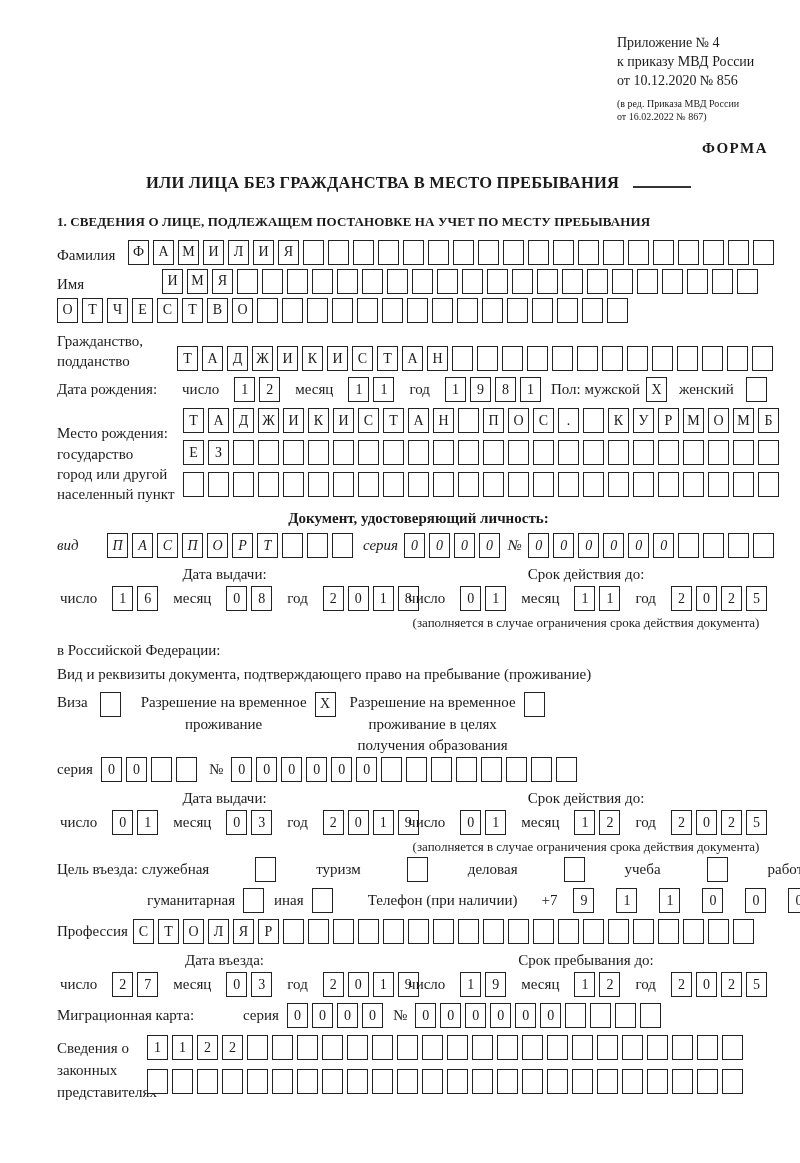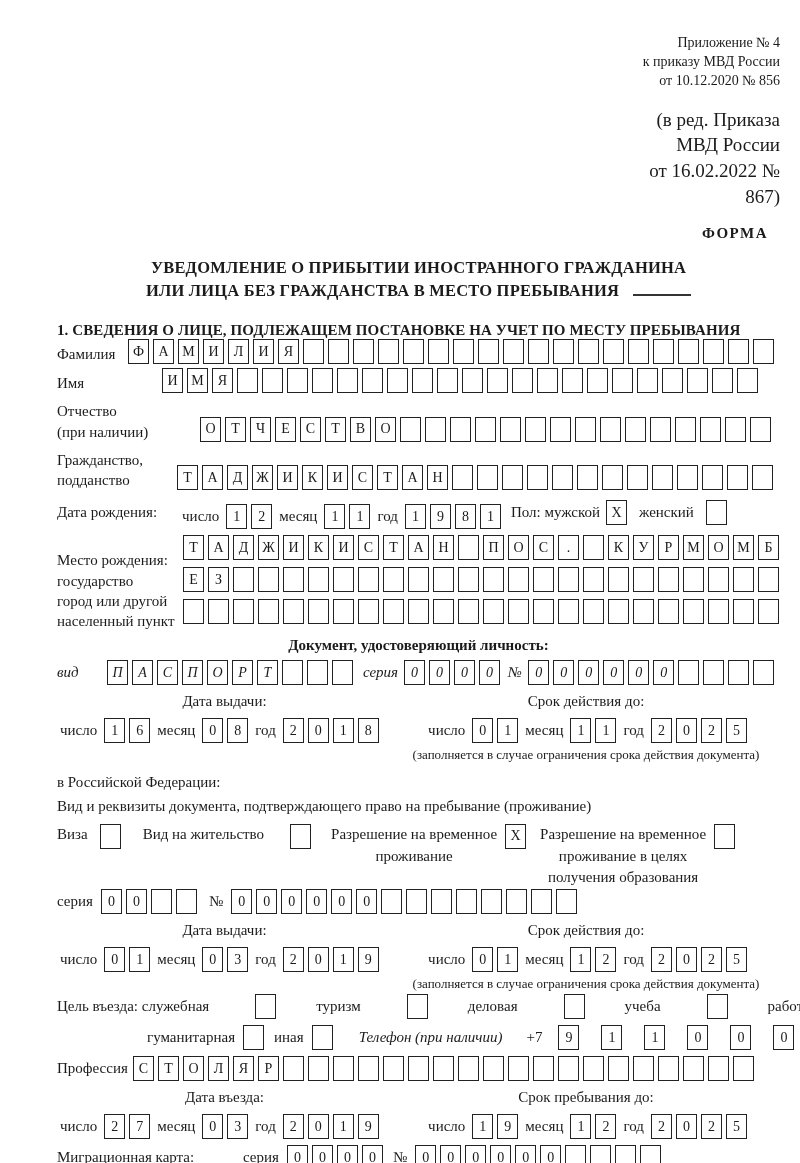--- a/index.html
+++ b/index.html
@@ -5,82 +5,81 @@
   html,body { margin:0; padding:0; background:#ffffff; }
   .page {
     width:800px; height:1163px; box-sizing:border-box;
     padding:34px 20px 8px 57px;
     font-family:"Liberation Serif","DejaVu Serif",serif;
     color:#1b1b1b; font-size:15px; position:relative; overflow:hidden;
     background:#ffffff;
   }
   .nw { white-space:nowrap; }
   
-  .hdr { margin-left:560px; line-height:1.35; font-size:14px;text-align:right; }
-  .hdr-rev { font-size:19px; margin-top:16px; line-height:1.35; }
+  .hdr { margin-left:560px; line-height:1.35; font-size:14px; }
+  .hdr-rev { font-size:10px; margin-top:6px; line-height:1.35; }
   .forma { text-align:right; padding-right:12px; font-weight:bold; font-size:15px; margin-top:16px; letter-spacing:1.5px; }
   
   .title { text-align:center; font-weight:bold; font-size:16.5px; margin-top:14px; line-height:1.4; letter-spacing:0.2px; }
   .u-line { display:inline-block; width:58px; border-bottom:2px solid #333; height:13px; margin-left:14px; }
-  .sec { font-weight:bold; font-size:15px; margin-top:20px; margin-bottom:0; letter-spacing:0.1px; }
+  .sec { font-weight:bold; font-size:13px; margin-top:20px; margin-bottom:10px; letter-spacing:0.1px; }
   
   .frow { display:flex; align-items:flex-end; margin-bottom:4px; flex-wrap:nowrap; }
   .lbl { flex:0 0 auto; padding-top:4px; line-height:1.35; }
   .sub { display:block; }
   .boxrow { display:flex; gap:4px; flex:0 0 auto; }
   .box {
     width:21px; height:25px; border:1.6px solid #222; box-sizing:border-box;
     display:inline-flex; align-items:center; justify-content:center;
     font-size:14px; background:#fff; flex:0 0 auto;
   }
   .w-surname{width:71px} .w-name{width:105px} .w-patro{width:143px}
   .w-cit{width:120px} .w-birthpl{width:126px} .w-kind{width:50px}
   .w-prof{width:76px} .w-migr{width:150px} .w-repr{width:90px}
   .rows-stack > .boxrow { margin-bottom:7px; }
   .dlbl { padding:4px 3px 0 3px; }
-  .dg { display:flex; align-items:center; gap:4px;margin-top:8px; }
+  .dg { display:flex; align-items:center; gap:12px; }
   .dg .dlbl { padding-top:0; }
   .datepair { display:flex; margin:8px 0 2px 0; }
   .dp-left { width:335px; }
   .dp-right { flex:1 1 auto; }
   .dp-head { text-align:center; margin-bottom:3px; }
   .dp-note { font-size:13px; text-align:center; margin-top:4px; }
   .doc-head { text-align:center; font-weight:bold; margin:6px 0 6px 0; }
   .intro { margin:8px 0 2px 0; line-height:1.55; }
   .optrow { display:flex; align-items:flex-start; margin-top:6px; }
   .opt { display:flex; align-items:flex-start; }
   .opt .box { margin-left:8px; }
   .opt-text { text-align:center; line-height:1.45; }
   .purprow { display:flex; align-items:center; margin-bottom:6px; flex-wrap:nowrap;gap:40px; }
   .purprow .box { margin:0 10px 0 6px; }
   .purprow .box:last-child { margin-right:0; }
   .opt2row { display:flex; align-items:center; margin-bottom:6px; padding-left:90px; flex-wrap:nowrap; }
   .opt2row .box { margin:0 10px 0 8px; }
-  .phone-lbl { margin-left:16px;font-style:italic; }
+  .phone-lbl { margin-left:25px; }
   .phone-pre { margin:0 8px 0 24px; }
   .mt6{margin-top:6px}
 </style>
 </head>
 <body>
 
 <div class="page">
 
   <div class="hdr">
     <div>Приложение № 4</div>
     <div>к приказу МВД России</div>
     <div>от 10.12.2020 № 856</div>
     <div class="hdr-rev">
       <div>(в ред. Приказа МВД России</div>
       <div>от 16.02.2022 № 867)</div>
     </div>
   </div>
   <div class="forma">ФОРМА</div>
 
   <div class="title">
-    <div>УВЕДОМЛЕНИЕ О ПРИБЫТИИ ИНОСТРАННОГО ГРАЖДАНИНА</div>
     <div><span>ИЛИ ЛИЦА БЕЗ ГРАЖДАНСТВА В МЕСТО ПРЕБЫВАНИЯ</span><span class="u-line"></span></div>
   </div>
 
   <div class="sec">1. СВЕДЕНИЯ О ЛИЦЕ, ПОДЛЕЖАЩЕМ ПОСТАНОВКЕ НА УЧЕТ ПО МЕСТУ ПРЕБЫВАНИЯ</div>
 
   <div class="frow">
     <span class="lbl w-surname">Фамилия</span>
     <span class="boxrow">
         <span class="box">Ф</span>
         <span class="box">А</span>
@@ -135,24 +134,20 @@
         <span class="box"></span>
         <span class="box"></span>
         <span class="box"></span>
         <span class="box"></span>
         <span class="box"></span>
         <span class="box"></span>
       </span>
   </div>
 
   <div class="frow">
-    <span class="lbl w-patro">
-      <span class="sub">Отчество</span>
-      <span class="sub">(при наличии)</span>
-    </span>
     <span class="boxrow">
         <span class="box">О</span>
         <span class="box">Т</span>
         <span class="box">Ч</span>
         <span class="box">Е</span>
         <span class="box">С</span>
         <span class="box">Т</span>
         <span class="box">В</span>
         <span class="box">О</span>
         <span class="box"></span>
@@ -417,26 +412,20 @@
     <div>Вид и реквизиты документа, подтверждающего право на пребывание (проживание)</div>
   </div>
 
   <div class="optrow">
     <span class="opt">
       <span class="opt-text">Виза</span>
       <span class="boxrow" style="margin-left:4px;">
           <span class="box"></span>
         </span>
     </span>
-    <span class="opt" style="margin-left:22px;">
-      <span class="opt-text">Вид на жительство</span>
-      <span class="boxrow" style="margin-left:18px;">
-          <span class="box"></span>
-        </span>
-    </span>
     <span class="opt" style="margin-left:20px;">
       <span class="opt-text">
         <span class="sub">Разрешение на временное</span>
         <span class="sub">проживание</span>
       </span>
       <span class="boxrow">
           <span class="box">X</span>
         </span>
     </span>
     <span class="opt" style="margin-left:14px;">

